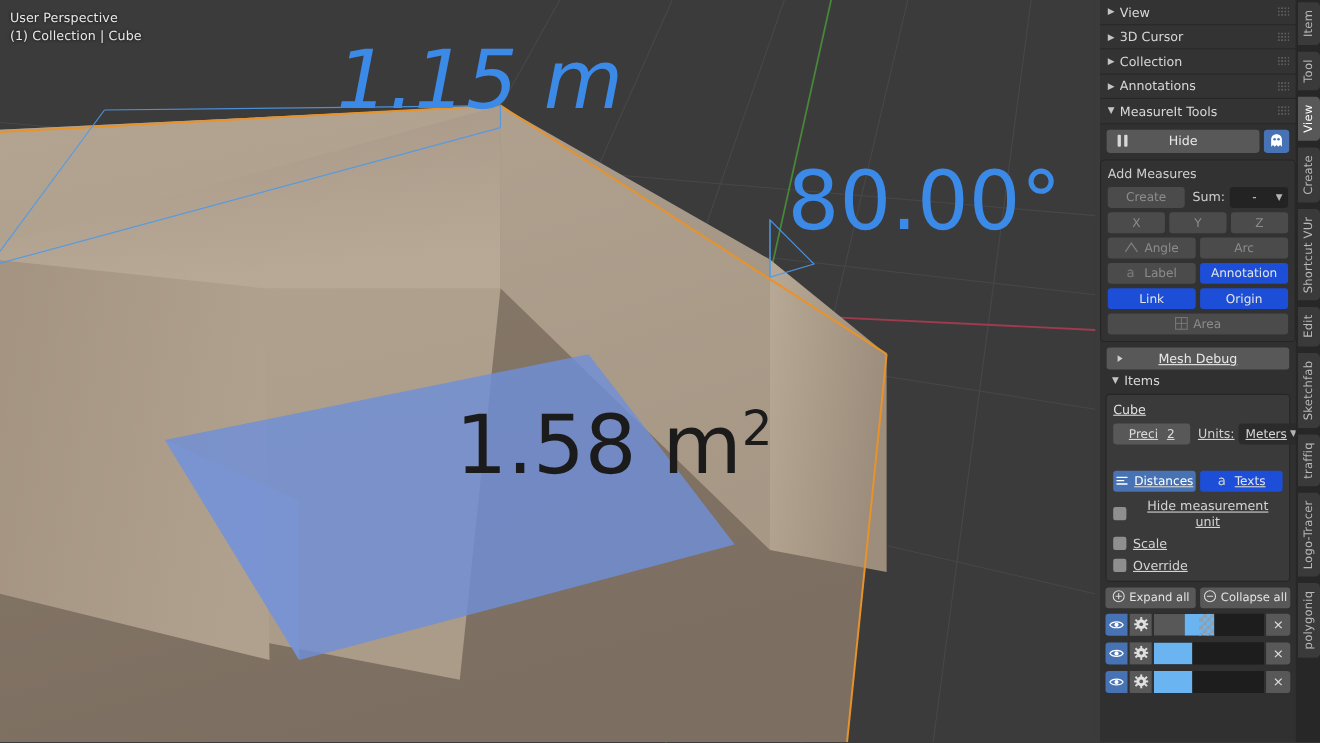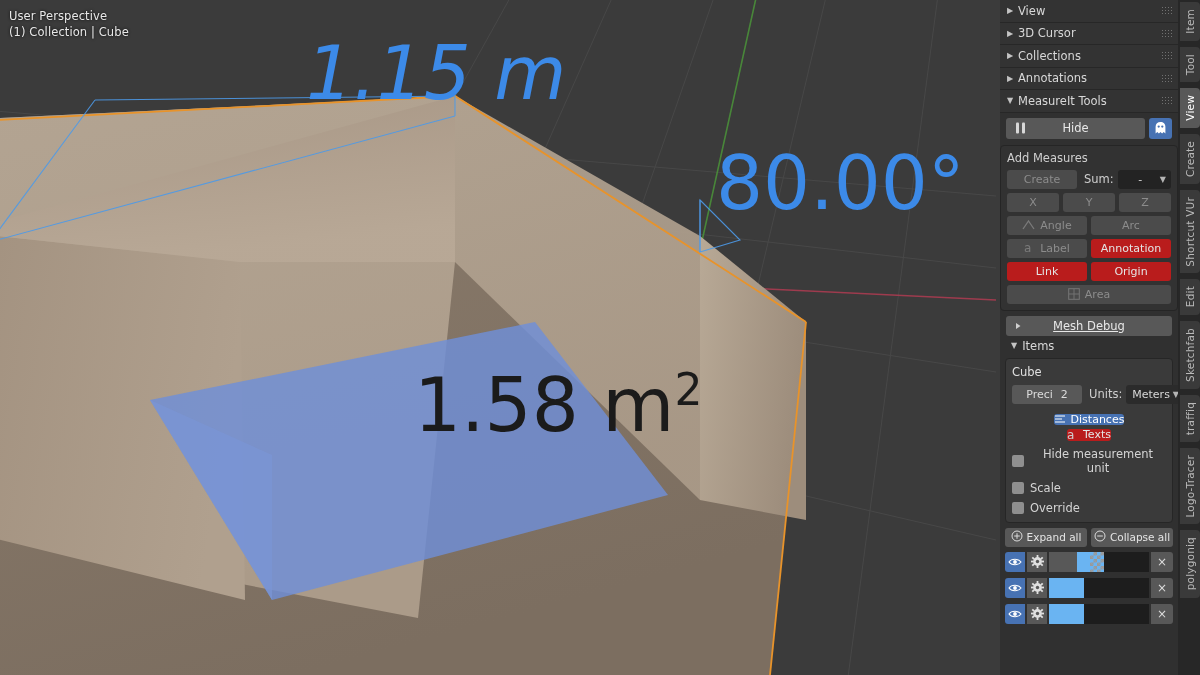--- a/index.html
+++ b/index.html
@@ -66,21 +66,21 @@
     background-size: 3px 3px;
   }
 
   
   .sect-body { padding: 5px 6px 6px 6px; background: #303030; }
 
   .row { display: flex; gap: 4px; margin-bottom: 4px; align-items: center; }
 
   .btn {
     flex: 1 1 0; height: 19px;
-    background: #b91c1c; border: none; border-radius: 3px;
+    background: #1d4ed8; border: none; border-radius: 3px;
     color: #e4e4e4; font-size: 11px; font-family: inherit;
     display: flex; align-items: center; justify-content: center;
     gap: 5px; cursor: pointer; line-height: 1;
   }
   .btn.dim { background: #4b4b4b; color: #8c8c8c; }
   .btn.dim .bicon { opacity: .5; }
   .btn .bicon { display: inline-flex; align-items: center; }
 
   .btn-blue {
     background: #4772b3; color: #ffffff;
@@ -122,21 +122,21 @@
   }
 
   .sub-head {
     display: flex; align-items: center; gap: 5px;
     height: 20px; padding-left: 11px; color: #d8d8d8; font-size: 11.5px;
   }
   .sub-head .tri { font-size: 8px; color: #c4c4c4; }
 
   .item-box {
     background: #3a3a3a; border: 1px solid #262626; border-radius: 4px;
-    margin: 2px 5px 5px 5px; padding: 6px 6px 7px 6px;
+    margin: 2px 5px 5px 5px; padding: 6px 6px 7px 6px; text-decoration: underline;
   }
   .item-name { color: #e0e0e0; font-size: 11.5px; margin-bottom: 6px; }
 
   .num-field {
     flex: 0 0 70px; height: 19px; background: #585858; border-radius: 3px;
     display: flex; align-items: center; justify-content: center; gap: 8px;
     color: #dcdcdc; font-size: 11px; cursor: pointer;
   }
 
   .chk-row { display: flex; align-items: center; gap: 6px; margin-top: 6px; cursor: pointer; text-align: center; }
@@ -305,21 +305,21 @@
     </div>
 
     <div class="panel-head">
       <span class="tri">▶</span>
       <span class="ptitle">3D Cursor</span>
       <span class="grip"></span>
     </div>
 
     <div class="panel-head">
       <span class="tri">▶</span>
-      <span class="ptitle">Collections</span>
+      <span class="ptitle">Collection</span>
       <span class="grip"></span>
     </div>
 
     <div class="panel-head">
       <span class="tri">▶</span>
       <span class="ptitle">Annotations</span>
       <span class="grip"></span>
     </div>
 
     <div class="panel-head">
@@ -448,21 +448,21 @@
           <span>Preci</span>
           <span>2</span>
         </div>
         <span class="sum-label">Units:</span>
         <div class="dropdown" style="flex:1 1 auto; background:#2b2b2b;">
           <span>Meters</span>
           <span class="chev">▼</span>
         </div>
       </div>
 
-      <div class="row" style="margin-top:10px; margin-bottom:0;flex-direction:column;">
+      <div class="row" style="margin-top:24px; margin-bottom:0;">
         <div class="btn btn-blue">
           <span class="bicon">
             <svg width="12" height="10" viewBox="0 0 12 10">
               <path d="M1 2 H11 M1 5 H8 M1 8 H11" stroke="#ffffff" stroke-width="1.2"></path>
             </svg>
           </span>
           <span>Distances</span>
         </div>
         <div class="btn">
           <span class="bicon">

